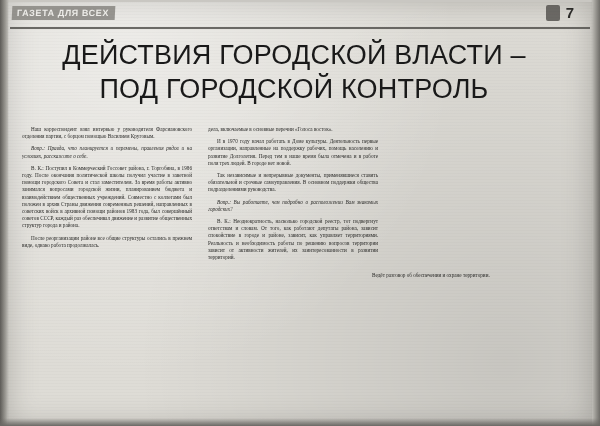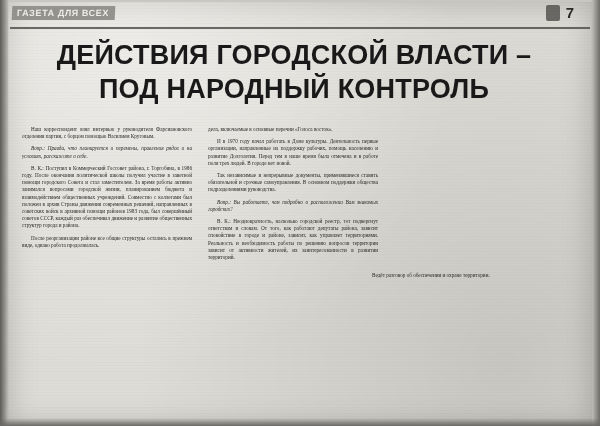--- a/index.html
+++ b/index.html
@@ -90,21 +90,21 @@
     opacity: 0.8;
   }
   
   .headline {
     position: absolute;
     left: 14px;
     top: 38px;
     width: 560px;
     text-align: center;
     font-family: "Liberation Sans", sans-serif;
-    font-weight: bold;
+    font-weight: normal;
     font-size: 27px;
     line-height: 34px;
     letter-spacing: 0.2px;
     color: #191919;
   }
   .headline div { white-space: nowrap; }
 
   
   .columns {
     position: absolute;
@@ -180,21 +180,21 @@
     <div class="masthead-label">ГАЗЕТА ДЛЯ ВСЕХ</div>
     <div class="masthead-right">
       <div class="page-mark"></div>
       <div class="page-number">7</div>
     </div>
   </div>
   <div class="rule"></div>
 
   <div class="headline">
     <div>ДЕЙСТВИЯ ГОРОДСКОЙ ВЛАСТИ –</div>
-    <div>ПОД НАРОДНЫЙ КОНТРОЛЬ</div>
+    <div>ПОД ГОРОДСКОЙ КОНТРОЛЬ</div>
   </div>
 
   <div class="columns">
     <div class="col col1">
       <p class="para">Наш корреспондент взял интервью у руководителя Фарсиановского отделения партии, с борцом помощью Василием Круговым.</p>
       <p class="para italic">Вопр.: Правда, что планируется и перемены, правления рядов и на условиях, расскажите о себе.</p>
       <p class="para">В. К.: Поступил в Коммерческий Госсовет района, г. Торгобина, в 1986 году. После окончания политической школы получил участие в заветной помощи городского Совета и стал заместителем. За время работы активно занимался вопросами городской жизни, планированием бюджета и взаимодействием общественных учреждений. Совместно с коллегами был положен в архив Страны движения современных решений, направленных в советских войск в архивной помощи районов 1983 года, был совершённый советов СССР, каждый раз обеспечивал движение и развитие общественных структур города и района.</p>
       <p class="para">После реорганизации районе все общие структуры остались в прежнем виде, однако работа продолжалась.</p>
     </div>
 

